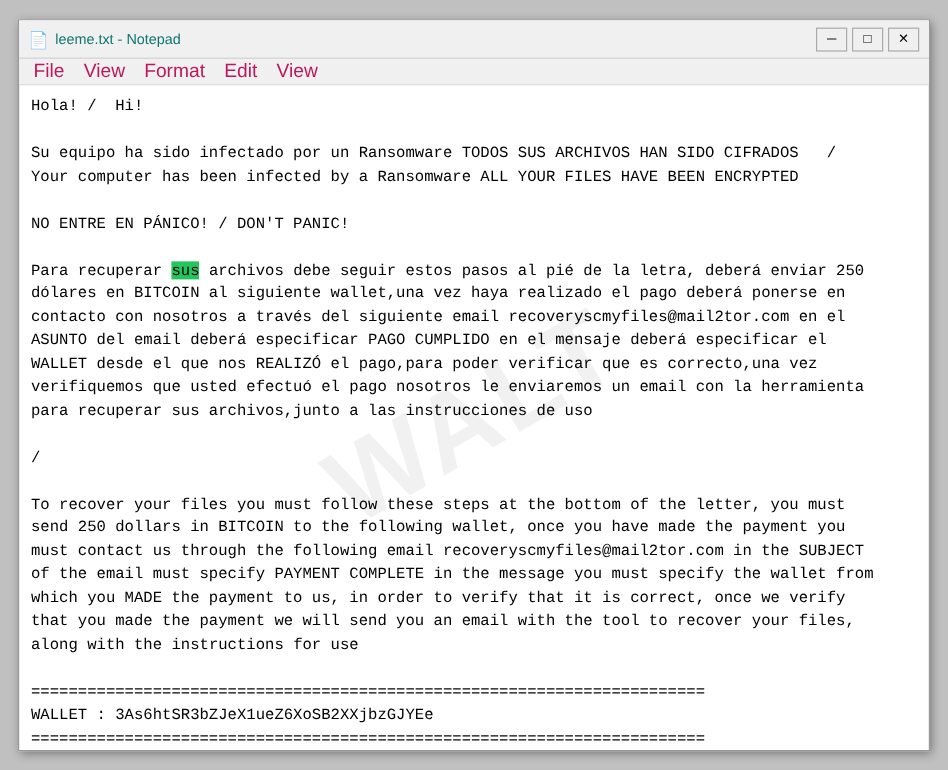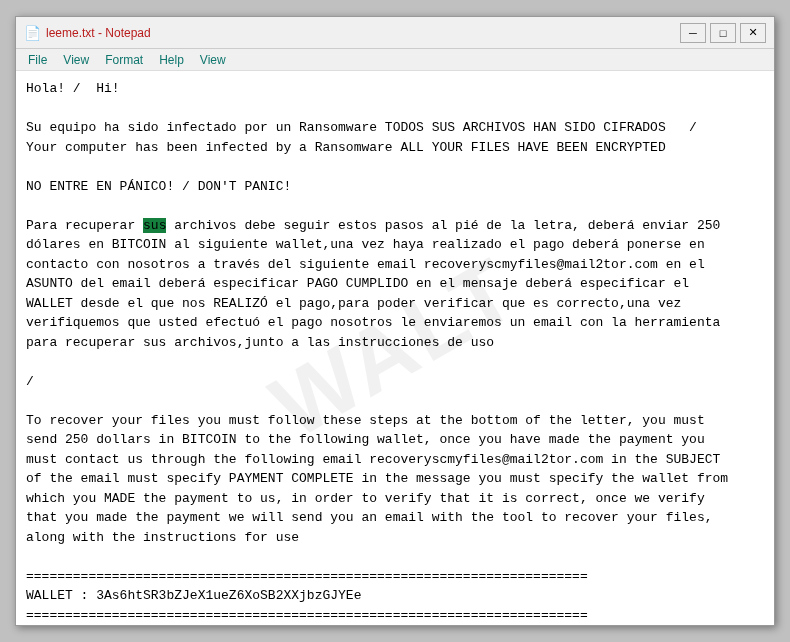--- a/index.html
+++ b/index.html
@@ -48,21 +48,21 @@
 
     .title-icon {
       width: 16px;
       height: 16px;
       font-size: 14px;
     }
 
     .title-text {
       font-family: 'Segoe UI', Arial, sans-serif;
       font-size: 12px;
-      color: #b91c1c;
+      color: #0f766e;
     }
 
     .title-bar-controls {
       display: flex;
       gap: 4px;
     }
 
     .title-btn {
       width: 26px;
       height: 20px;
@@ -82,24 +82,24 @@
       height: 22px;
       display: flex;
       align-items: center;
       padding: 0 4px;
       border-bottom: 1px solid #ddd;
       flex-shrink: 0;
     }
 
     .menu-item {
       font-family: 'Segoe UI', Arial, sans-serif;
-      font-size: 12px;
+      font-size: 16px;
       padding: 2px 8px;
       cursor: pointer;
-      color: #0f766e;
+      color: #be185d;
       text-align: center;
     }
 
     .content-area {
       flex: 1;
       overflow-y: auto;
       overflow-x: hidden;
       padding: 8px 10px;
       position: relative;
     }
@@ -141,21 +141,21 @@
       white-space: nowrap;
       z-index: 0;
     }
 
     .text-wrapper {
       position: relative;
       z-index: 1;
     }
 
     .highlight {
-      background: #15803d;
+      background: #22c55e;
     }
   </style>
 </head>
 <body>
 
 <div class="window">
 
   <div class="title-bar">
     <div class="title-bar-left">
       <span class="title-icon">📄</span>
@@ -165,21 +165,21 @@
       <button class="title-btn">─</button>
       <button class="title-btn">□</button>
       <button class="title-btn close">✕</button>
     </div>
   </div>
 
   <div class="menu-bar">
     <span class="menu-item">File</span>
     <span class="menu-item">View</span>
     <span class="menu-item">Format</span>
-    <span class="menu-item">Help</span>
+    <span class="menu-item">Edit</span>
     <span class="menu-item">View</span>
   </div>
 
   <div class="content-area">
     <div class="watermark">WALT</div>
     <div class="text-wrapper">
       <pre class="notepad-text">Hola! /  Hi!
 
 Su equipo ha sido infectado por un Ransomware TODOS SUS ARCHIVOS HAN SIDO CIFRADOS   /
 Your computer has been infected by a Ransomware ALL YOUR FILES HAVE BEEN ENCRYPTED

